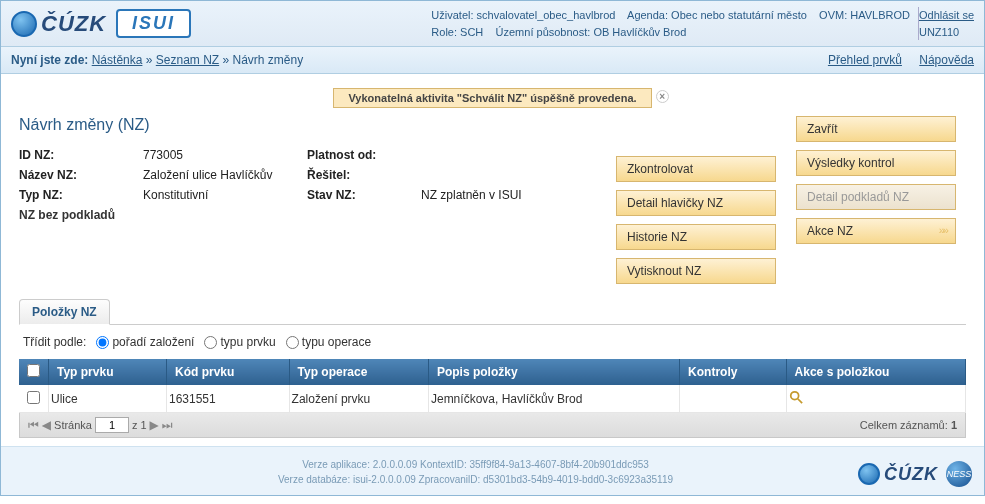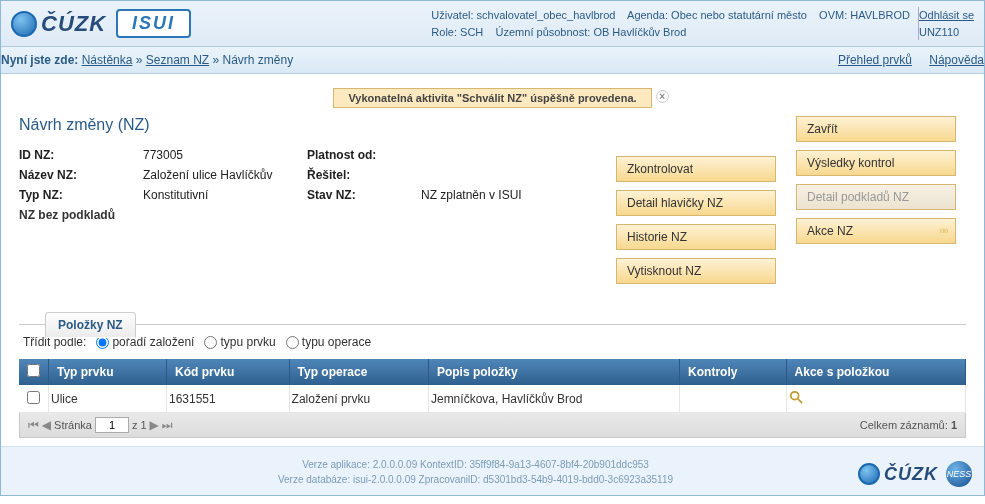--- a/index.html
+++ b/index.html
@@ -28,21 +28,21 @@
     font-size: 18px; letter-spacing: 2px; background: #fff;
   }
   .top-info { font-size: 11px; color: #2a5b86; display: flex; align-items: flex-start; gap: 8px; }
   .info-lines { text-align: left; line-height: 1.5; }
   .logout-cell { border-left: 1px solid #aac; text-align: left; line-height: 1.5; }
   .logout-cell a { color: #2a5b86; text-decoration: underline; }
   .unz { color: #2a5b86; }
   .breadcrumb-bar {
     background: linear-gradient(#eaf3fb, #d9e9f6);
     border-bottom: 1px solid #b0cee2;
-    padding: 6px 0; display: flex; justify-content: space-between; align-items: center;
+    padding: 6px 10px; display: flex; justify-content: space-between; align-items: center;
     color: #2a5b86;
   }
   .breadcrumb-bar a { color: #2a5b86; text-decoration: underline; cursor: pointer; }
   .right-links a { margin-left: 14px; color: #2a5b86; text-decoration: underline; }
   .content { position: relative; padding: 14px 18px 8px 18px; }
   .alert-wrap { text-align: center; margin-bottom: 8px; }
   .alert {
     display: inline-block; background: #fce9bf; border: 1px solid #d7b66f;
     padding: 3px 14px; font-size: 11px; color: #444; font-weight: bold; position: relative;
   }
@@ -60,21 +60,21 @@
     background: linear-gradient(#fef1d4, #f7d88e);
     border: 1px solid #d7b66f; color: #333; font-size: 12px; cursor: pointer;
     position: relative;
   }
   .btn.disabled { color: #999; background: linear-gradient(#f7f1e5,#ece2ce); cursor: default; }
   .btn .arrows { position: absolute; right: 8px; top: 5px; color: #e7c06a; font-size: 11px; letter-spacing: -2px; }
   .tabs { margin-top: 14px; border-bottom: 1px solid #ccc; }
   .tab {
     display: inline-block; padding: 5px 12px; background: linear-gradient(#fdfdfd,#ececec);
     border: 1px solid #ccc; border-bottom: 1px solid #fff; border-radius: 4px 4px 0 0;
-    font-weight: bold; color: #2a5b86; position: relative; top: 14px; margin-left: 26px;
+    font-weight: bold; color: #2a5b86; position: relative; top: 1px;
   }
   .sort-row { padding: 10px 4px; display: flex; align-items: center; gap: 10px; font-size: 12px; }
   .sort-row label { display: inline-flex; align-items: center; gap: 3px; }
   table.grid { width: 100%; border-collapse: collapse; }
   table.grid thead th {
     background: linear-gradient(#4f86b8, #2e608f); color: #fff; font-weight: bold;
     text-align: left; padding: 5px 8px; font-size: 12px; border-right: 1px solid #2a5a85;
   }
   table.grid thead th:first-child { width: 26px; text-align: center; }
   table.grid tbody td {

